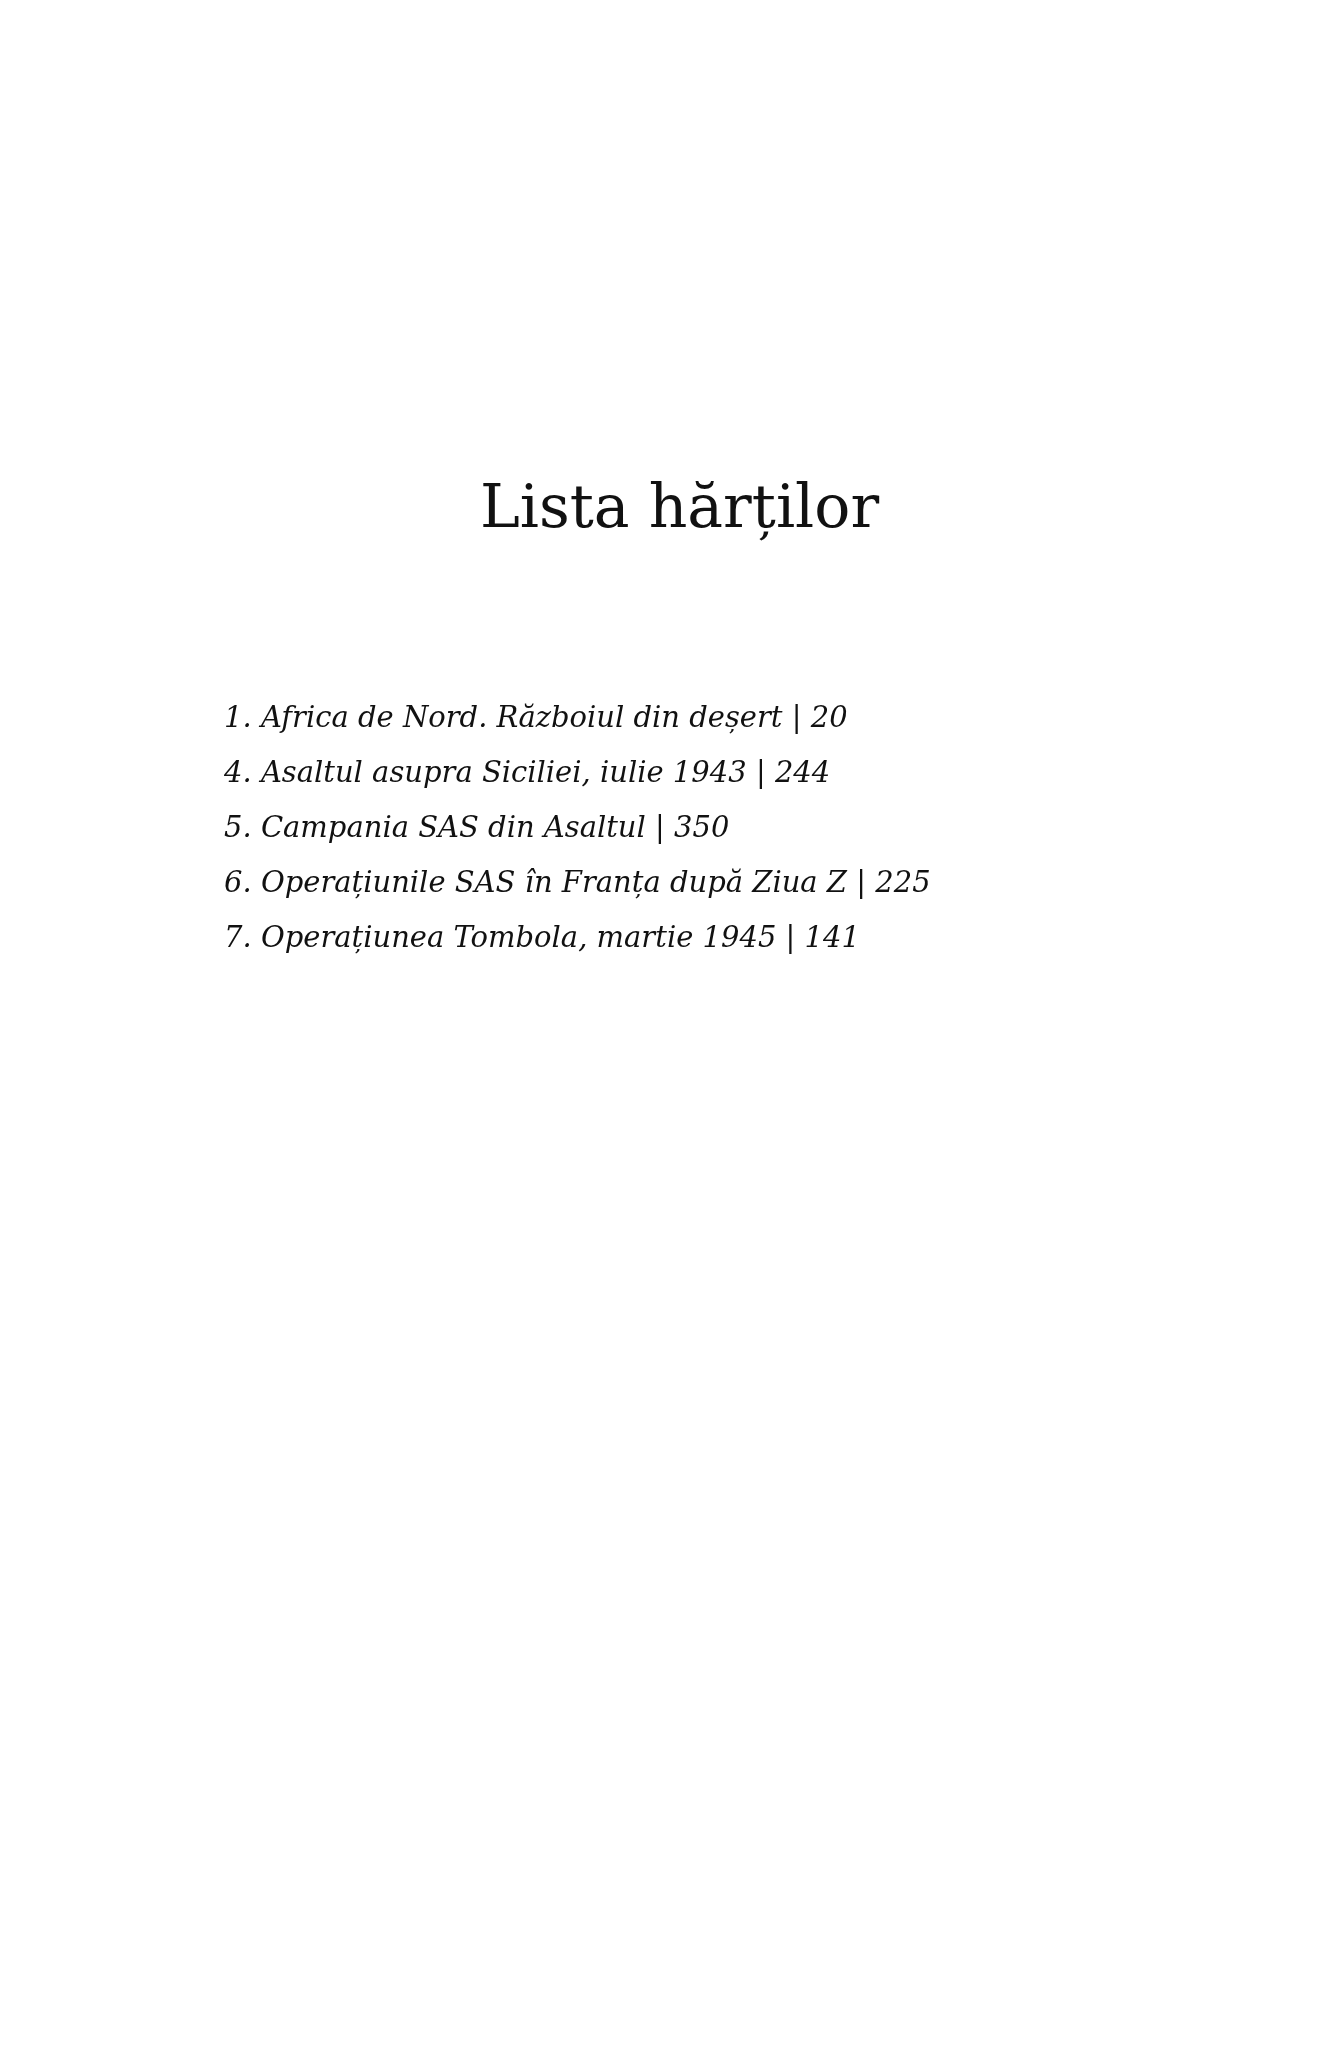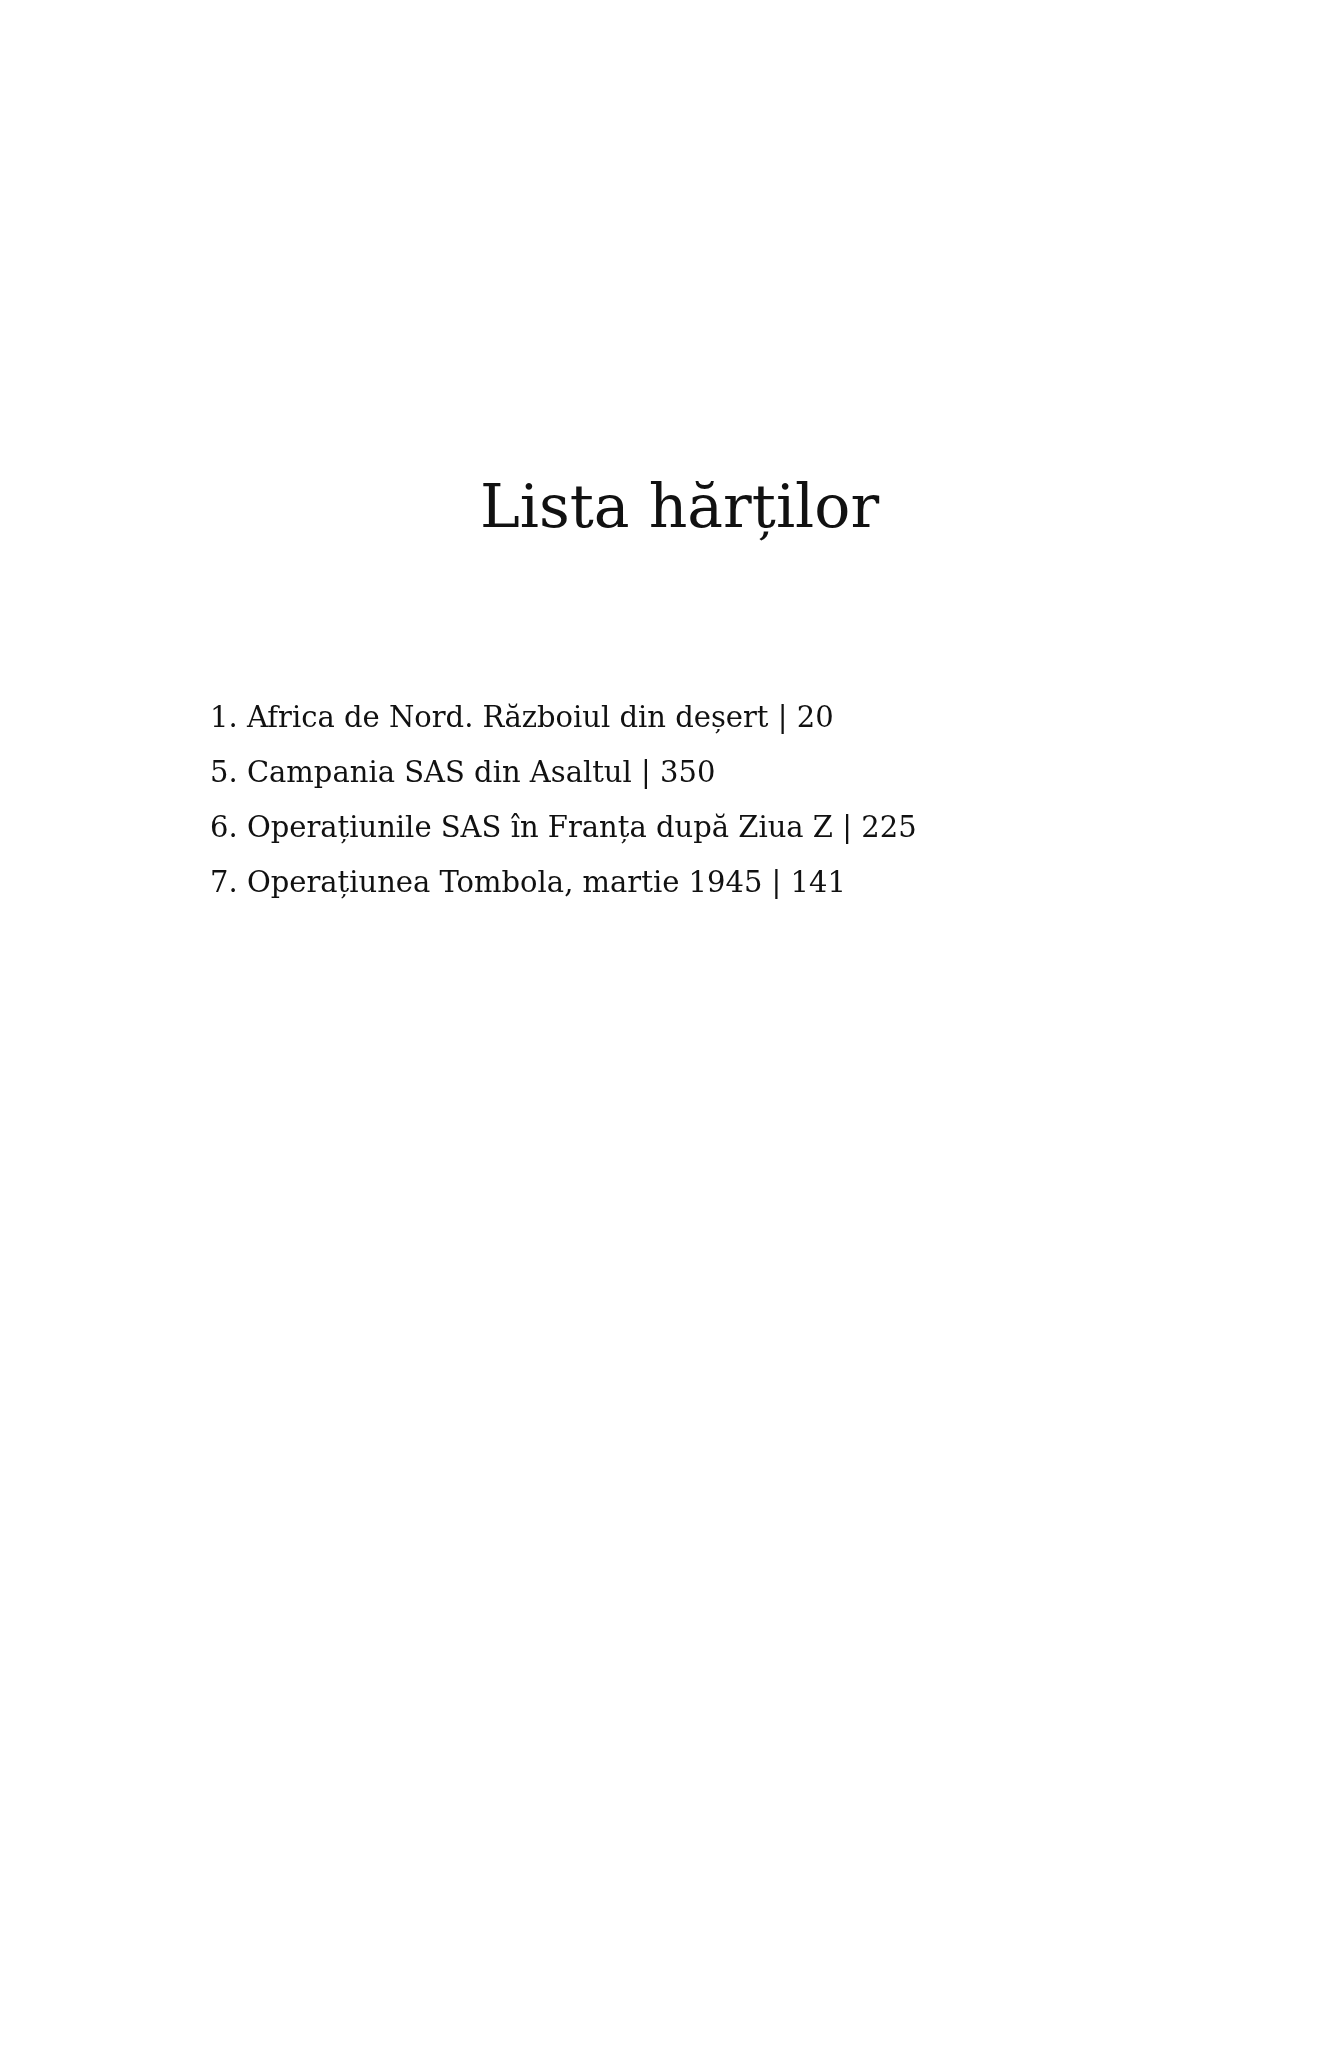--- a/index.html
+++ b/index.html
@@ -29,25 +29,26 @@
       top: 455px;
       text-align: center;
       font-size: 60px;
       line-height: 70px;
       font-weight: normal;
       margin: 16px;
       color: #111;
     }
     .map-list {
       position: absolute;
-      left: 210px;
+      left: 224px;
       top: 690px;
       margin: 0;
       padding: 0;
       list-style: none;
+      font-style: italic;
     }
     .map-list li {
       font-size: 29px;
       line-height: 55px;
       height: 55px;
       white-space: nowrap;
       color: #111;
     }
     .num { }
     .sep { }
@@ -59,20 +60,26 @@
   <h1 class="title">Lista hărților</h1>
 
   <ul class="map-list">
     <li>
       <span class="num">1.</span>
       <span>Africa de Nord. Războiul din deșert</span>
       <span class="sep">|</span>
       <span>20</span>
     </li>
     <li>
+      <span class="num">4.</span>
+      <span>Asaltul asupra Siciliei, iulie 1943</span>
+      <span class="sep">|</span>
+      <span>244</span>
+    </li>
+    <li>
       <span class="num">5.</span>
       <span>Campania SAS din Asaltul</span>
       <span class="sep">|</span>
       <span>350</span>
     </li>
     <li>
       <span class="num">6.</span>
       <span>Operațiunile SAS în Franța după Ziua Z</span>
       <span class="sep">|</span>
       <span>225</span>

